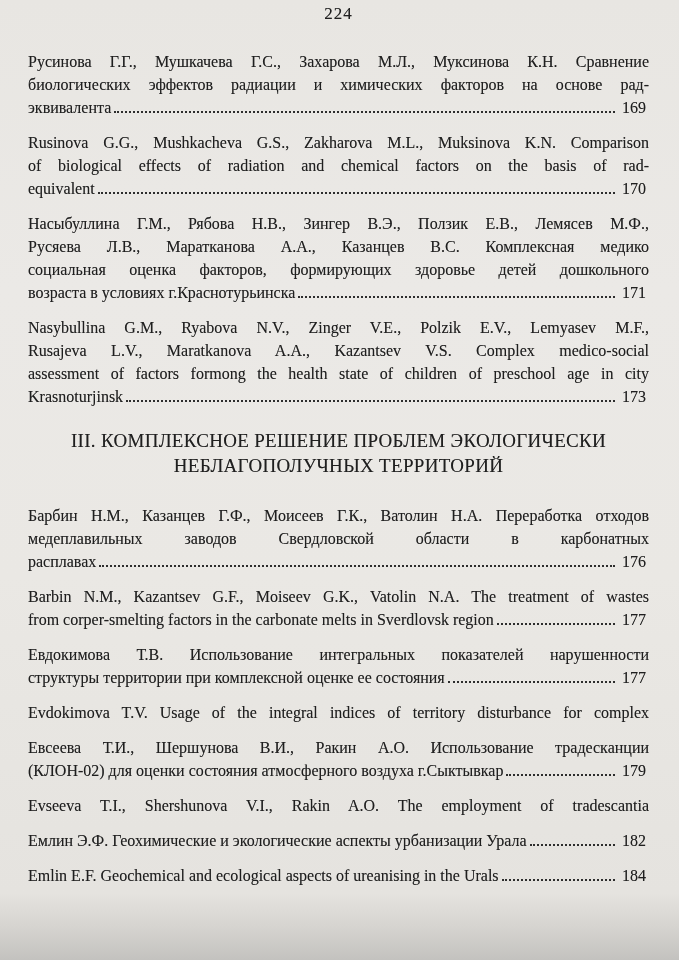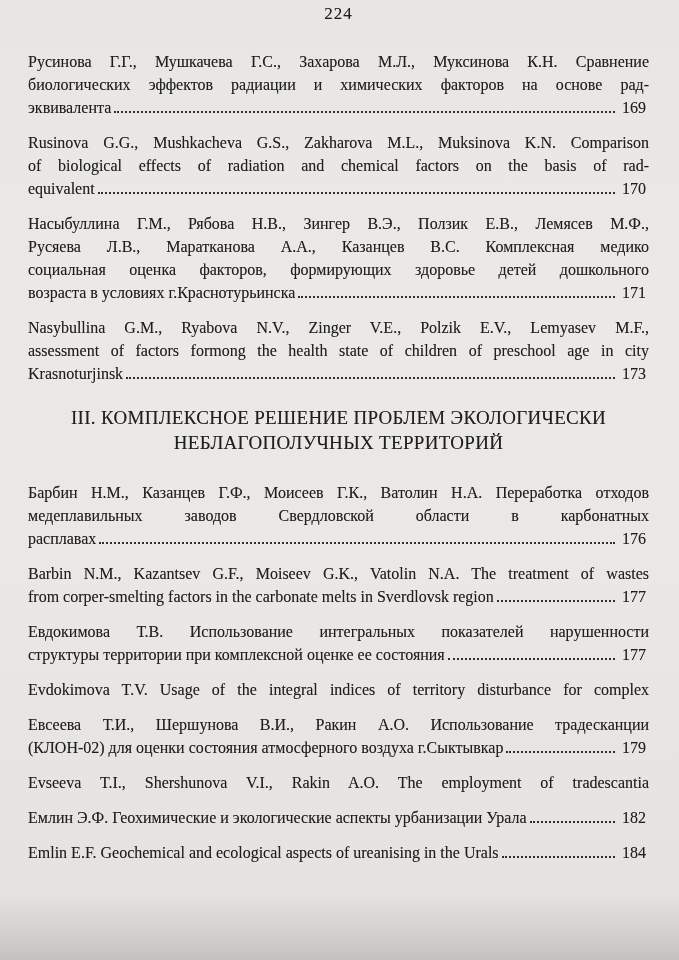--- a/index.html
+++ b/index.html
@@ -102,20 +102,21 @@
       <div class="jline">социальная оценка факторов, формирующих здоровье детей дошкольного</div>
       <div class="lastline">
         <span class="ltext">возраста в условиях г.Краснотурьинска</span>
         <span class="dots"></span>
         <span class="pagenum">171</span>
       </div>
     </div>
 
     <div class="entry">
       <div class="jline">Nasybullina G.M., Ryabova N.V., Zinger V.E., Polzik E.V., Lemyasev M.F.,</div>
+      <div class="jline">Rusajeva L.V., Maratkanova A.A., Kazantsev V.S. Complex medico-social</div>
       <div class="jline">assessment of factors formong the health state of children of preschool age in city</div>
       <div class="lastline">
         <span class="ltext">Krasnoturjinsk</span>
         <span class="dots"></span>
         <span class="pagenum">173</span>
       </div>
     </div>
 
     <div class="section-heading">
       <div>III. КОМПЛЕКСНОЕ РЕШЕНИЕ ПРОБЛЕМ ЭКОЛОГИЧЕСКИ</div>

